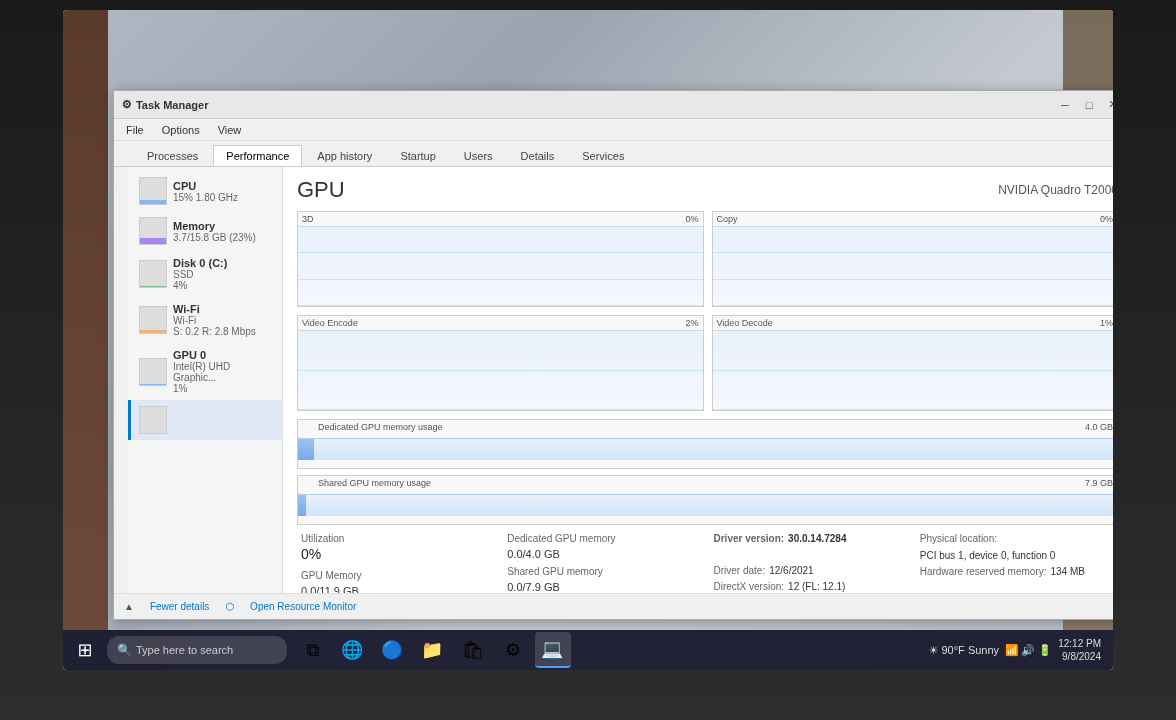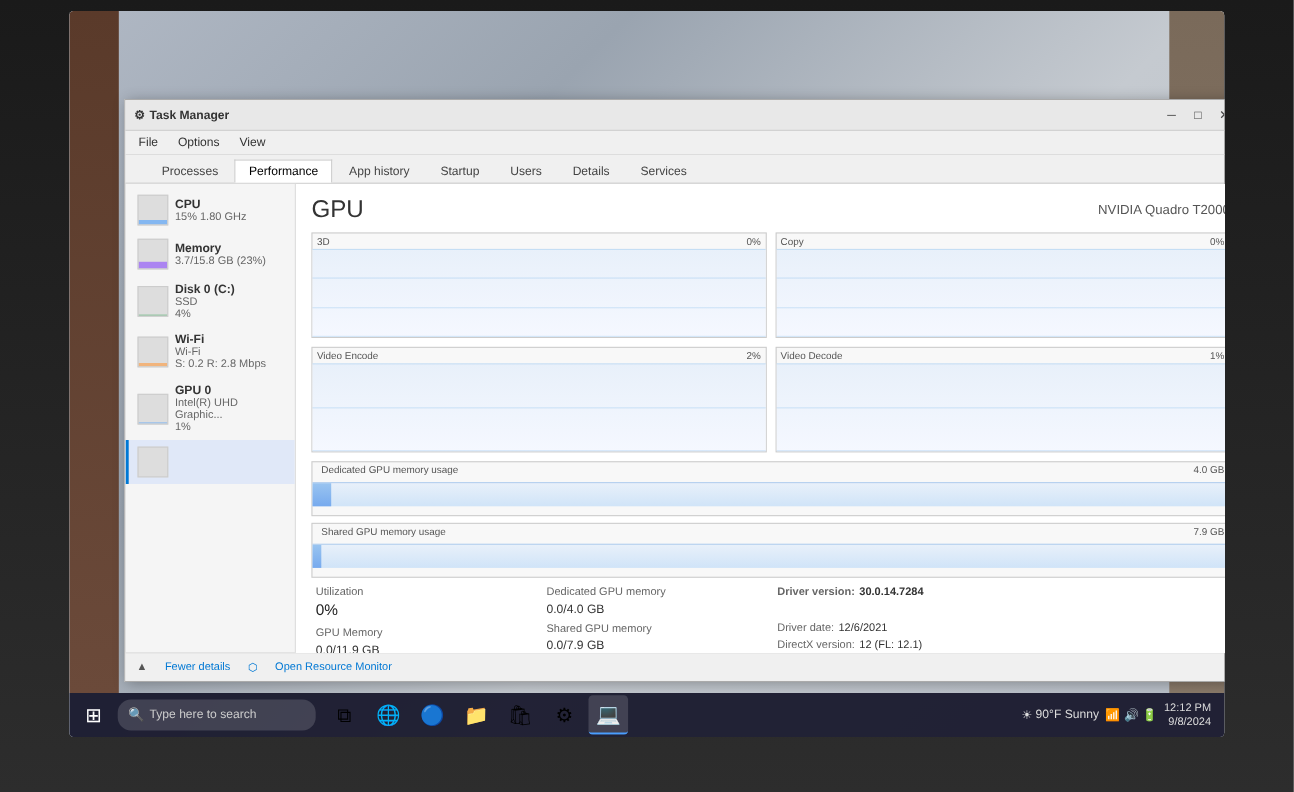--- a/index.html
+++ b/index.html
@@ -232,20 +232,21 @@
     .tm-tab.active {
       background: white;
       border-color: #ccc;
       color: #000;
     }
 
     .tm-body {
       display: flex;
       flex: 1;
       overflow: hidden;
+      padding-left: 14px;
     }
 
     
     .tm-sidebar {
       width: 155px;
       background: #f5f5f5;
       border-right: 1px solid #ddd;
       overflow-y: auto;
       padding: 4px 0;
     }
@@ -383,21 +384,21 @@
     .memory-bar-container {
       border: 1px solid #ccc;
       background: #f8f8f8;
       position: relative;
       height: 50px;
     }
 
     .memory-bar-label {
       position: absolute;
       top: 2px;
-      left: 8px;
+      left: 20px;
       font-size: 9px;
       color: #555;
     }
 
     .memory-bar-value {
       position: absolute;
       top: 2px;
       right: 4px;
       font-size: 9px;
       color: #555;
@@ -717,20 +718,30 @@
               <div style="display:flex; gap:4px; margin-bottom:3px;">
                 <span class="stat-label">Driver date:</span>
                 <span class="stat-label" style="color:#333;">12/6/2021</span>
               </div>
               <div style="display:flex; gap:4px; margin-bottom:3px;">
                 <span class="stat-label">DirectX version:</span>
                 <span class="stat-label" style="color:#333;">12 (FL: 12.1)</span>
               </div>
             </div>
 
+            <div class="stat-group">
+              <div style="display:flex; gap:4px; margin-bottom:3px; flex-wrap:wrap;">
+                <span class="stat-label">Physical location:</span>
+                <span class="stat-label" style="color:#333;">PCI bus 1, device 0, function 0</span>
+              </div>
+              <div style="display:flex; gap:4px; flex-wrap:wrap;">
+                <span class="stat-label">Hardware reserved memory:</span>
+                <span class="stat-label" style="color:#333;">134 MB</span>
+              </div>
+            </div>
           </div>
         </div>
       </div>
 
       <div class="tm-bottom">
         <span style="font-size:10px; color:#555;">▲</span>
         <a class="tm-bottom-link">Fewer details</a>
         <span style="font-size:10px; color:#0078d4;">⬡</span>
         <a class="tm-bottom-link">Open Resource Monitor</a>
       </div>

